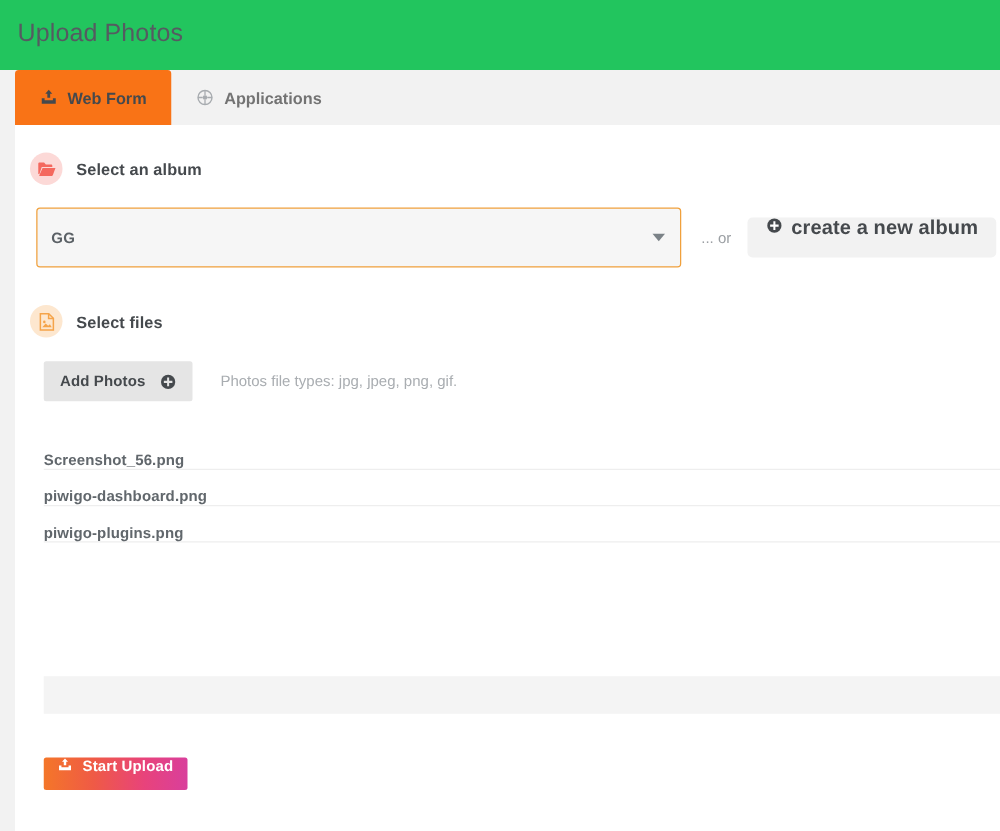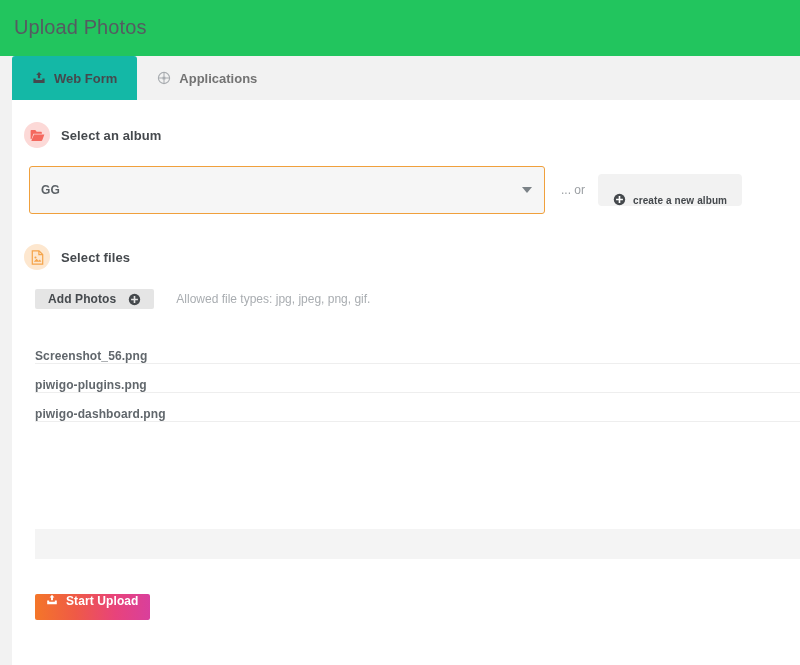--- a/index.html
+++ b/index.html
@@ -52,21 +52,21 @@
     font-size: 13px;
     font-weight: bold;
     color: #737373;
     cursor: pointer;
     user-select: none;
     background: transparent;
     border: none;
     font-family: inherit;
   }
   .tab.active {
-    background: #14b8a6;
+    background: #f97316;
     color: #45494d;
     border-top-left-radius: 3px;
     border-top-right-radius: 3px;
   }
   .tab-icon {
     display: inline-flex;
     align-items: center;
     justify-content: center;
     width: 14px;
     height: 14px;
@@ -140,46 +140,46 @@
     border-right: 5px solid transparent;
     border-top: 6px solid #7b8287;
   }
   .or-text {
     margin: 0 13px 0 16px;
     font-size: 12px;
     color: #9b9fa3;
   }
   .btn-new-album {
     display: inline-flex;
-    align-items: flex-end;
+    align-items: flex-start;
     gap: 7px;
     height: 32px;
     padding: 0 15px;
     background: #f2f2f2;
     border: none;
     border-radius: 4px;
     font-family: inherit;
-    font-size: 10px;
+    font-size: 16px;
     font-weight: bold;
     color: #45494d;
     cursor: pointer;
     letter-spacing: 0.1px;
   }
 
   
   .files-row {
     display: flex;
     align-items: center;
     padding: 19px 0 0 23px;
   }
   .btn-add-photos {
     display: inline-flex;
     align-items: center;
     gap: 12px;
-    height: 20px;
+    height: 32px;
     padding: 0 13px;
     background: #e5e5e5;
     border: none;
     border-radius: 2px;
     font-family: inherit;
     font-size: 12px;
     font-weight: bold;
     color: #45494d;
     cursor: pointer;
     letter-spacing: 0.1px;
@@ -315,32 +315,32 @@
   <div class="files-row">
     <button class="btn-add-photos">
       <span>Add Photos</span>
       <span>
         <svg width="13" height="13" viewBox="0 0 16 16">
           <circle cx="8" cy="8" r="7" fill="#45494d"></circle>
           <path d="M8 3.8 L8 12.2 M3.8 8 L12.2 8" stroke="#e5e5e5" stroke-width="2"></path>
         </svg>
       </span>
     </button>
-    <span class="allowed-types">Allowed file types: jpg, jpeg, png, gif.</span>
+    <span class="allowed-types">Photos file types: jpg, jpeg, png, gif.</span>
   </div>
 
   <div class="file-list">
     <div class="file-item">
       <span>Screenshot_56.png</span>
     </div>
     <div class="file-item">
-      <span>piwigo-plugins.png</span>
+      <span>piwigo-dashboard.png</span>
     </div>
     <div class="file-item">
-      <span>piwigo-dashboard.png</span>
+      <span>piwigo-plugins.png</span>
     </div>
   </div>
 
   <div class="progress-wrap"></div>
 
   <div class="footer">
     <button class="btn-start-upload">
       <span>
         <svg width="12" height="12" viewBox="0 0 16 16">
           <path d="M8 1 L11.2 4.6 L9.3 4.6 L9.3 8.2 L6.7 8.2 L6.7 4.6 L4.8 4.6 Z" fill="#ffffff"></path>

